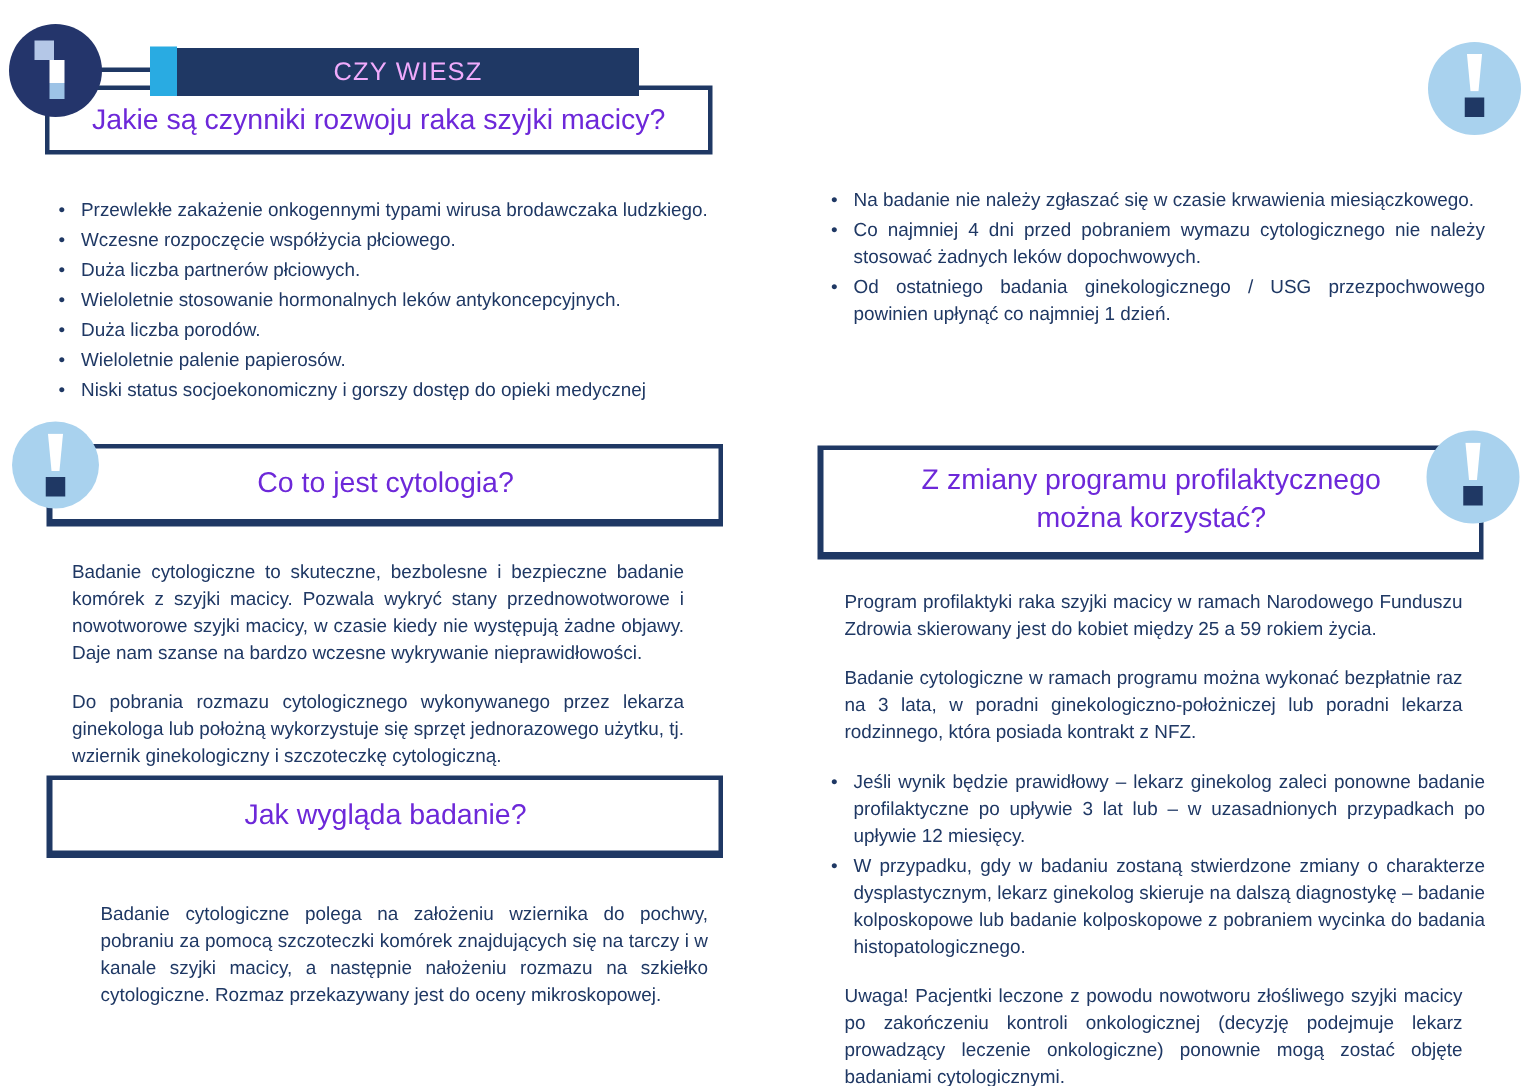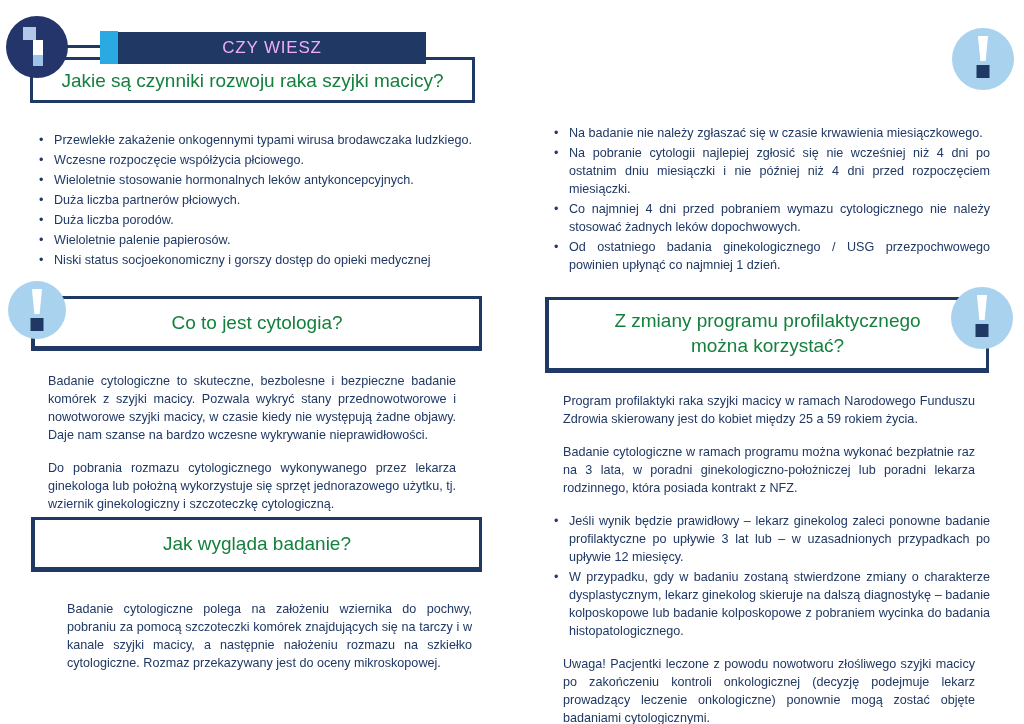--- a/index.html
+++ b/index.html
@@ -16,21 +16,21 @@
 
   
   .banner-accent{left:100px;top:31px;width:18px;height:33px;background:#29abe2;z-index:3;}
   .banner-bar{left:118px;top:32px;width:308px;height:32px;background:#1f3864;z-index:3;
               display:flex;align-items:center;justify-content:center;}
   .banner-bar span{color:#f0abfc;font-size:17px;letter-spacing:.8px;}
 
   
   .hbox{background:#fff;border:3px solid #1f3864;border-bottom-width:5px;border-left-width:4px;
         display:flex;align-items:center;justify-content:center;text-align:center;
-        font-size:19px;color:#15803d;z-index:1;}
+        font-size:19px;color:#6d28d9;z-index:1;}
   .hbox-l1{left:30px;top:57px;width:445px;height:46px;border-width:3px;
            align-items:flex-end;padding-bottom:8px;box-sizing:border-box;}
   .hbox-l2{left:31px;top:296px;width:444px;height:47px;}
   .hbox-l3{left:31px;top:517px;width:444px;height:47px;}
   .hbox-r1{left:545px;top:47px;width:437px;height:57px;}
   .hbox-r2{left:545px;top:297px;width:437px;height:68px;line-height:1.3;}
   .hbox-r2 .wrap{max-width:360px;}
 
   
   .excl{border-radius:50%;background:#a9d2ee;z-index:2;}
@@ -72,22 +72,22 @@
   </div>
 
   <div class="abs hbox hbox-l1">
     <span>Jakie są czynniki rozwoju raka szyjki macicy?</span>
   </div>
 
   <ul class="abs tblock blist bullets-l1">
 
   <li>Przewlekłe zakażenie onkogennymi typami wirusa brodawczaka ludzkiego.</li>
       <li>Wczesne rozpoczęcie współżycia płciowego.</li>
+      <li>Duża liczba partnerów płciowych.</li>
       <li>Wieloletnie stosowanie hormonalnych leków antykoncepcyjnych.</li>
-      <li>Duża liczba partnerów płciowych.</li>
       <li>Duża liczba porodów.</li>
       <li>Wieloletnie palenie papierosów.</li>
       <li>Niski status socjoekonomiczny i gorszy dostęp do opieki medycznej</li>
     </ul>
 
   <div class="abs excl excl-l2">
     <div class="bar"></div>
     <div class="dot"></div>
   </div>
   <div class="abs hbox hbox-l2">
@@ -107,21 +107,20 @@
   <p>Badanie cytologiczne polega na założeniu wziernika do pochwy, pobraniu za pomocą szczoteczki komórek znajdujących się na tarczy i w kanale szyjki macicy, a następnie nałożeniu rozmazu na szkiełko cytologiczne. Rozmaz przekazywany jest do oceny mikroskopowej.</p>
     </div>
 
   <div class="abs excl excl-r1">
     <div class="bar"></div>
     <div class="dot"></div>
   </div>
   <ul class="abs tblock blist bullets-r1">
 
   <li>Na badanie nie należy zgłaszać się w czasie krwawienia miesiączkowego.</li>
-      <li>Na pobranie cytologii najlepiej zgłosić się nie wcześniej niż 4 dni po ostatnim dniu miesiączki i nie później niż 4 dni przed rozpoczęciem miesiączki.</li>
       <li>Co najmniej 4 dni przed pobraniem wymazu cytologicznego nie należy stosować żadnych leków dopochwowych.</li>
       <li>Od ostatniego badania ginekologicznego / USG przezpochwowego powinien upłynąć co najmniej 1 dzień.</li>
     </ul>
 
   <div class="abs excl excl-r2">
     <div class="bar"></div>
     <div class="dot"></div>
   </div>
   <div class="abs hbox hbox-r2">
     <span class="wrap">Z zmiany programu profilaktycznego można korzystać?</span>

